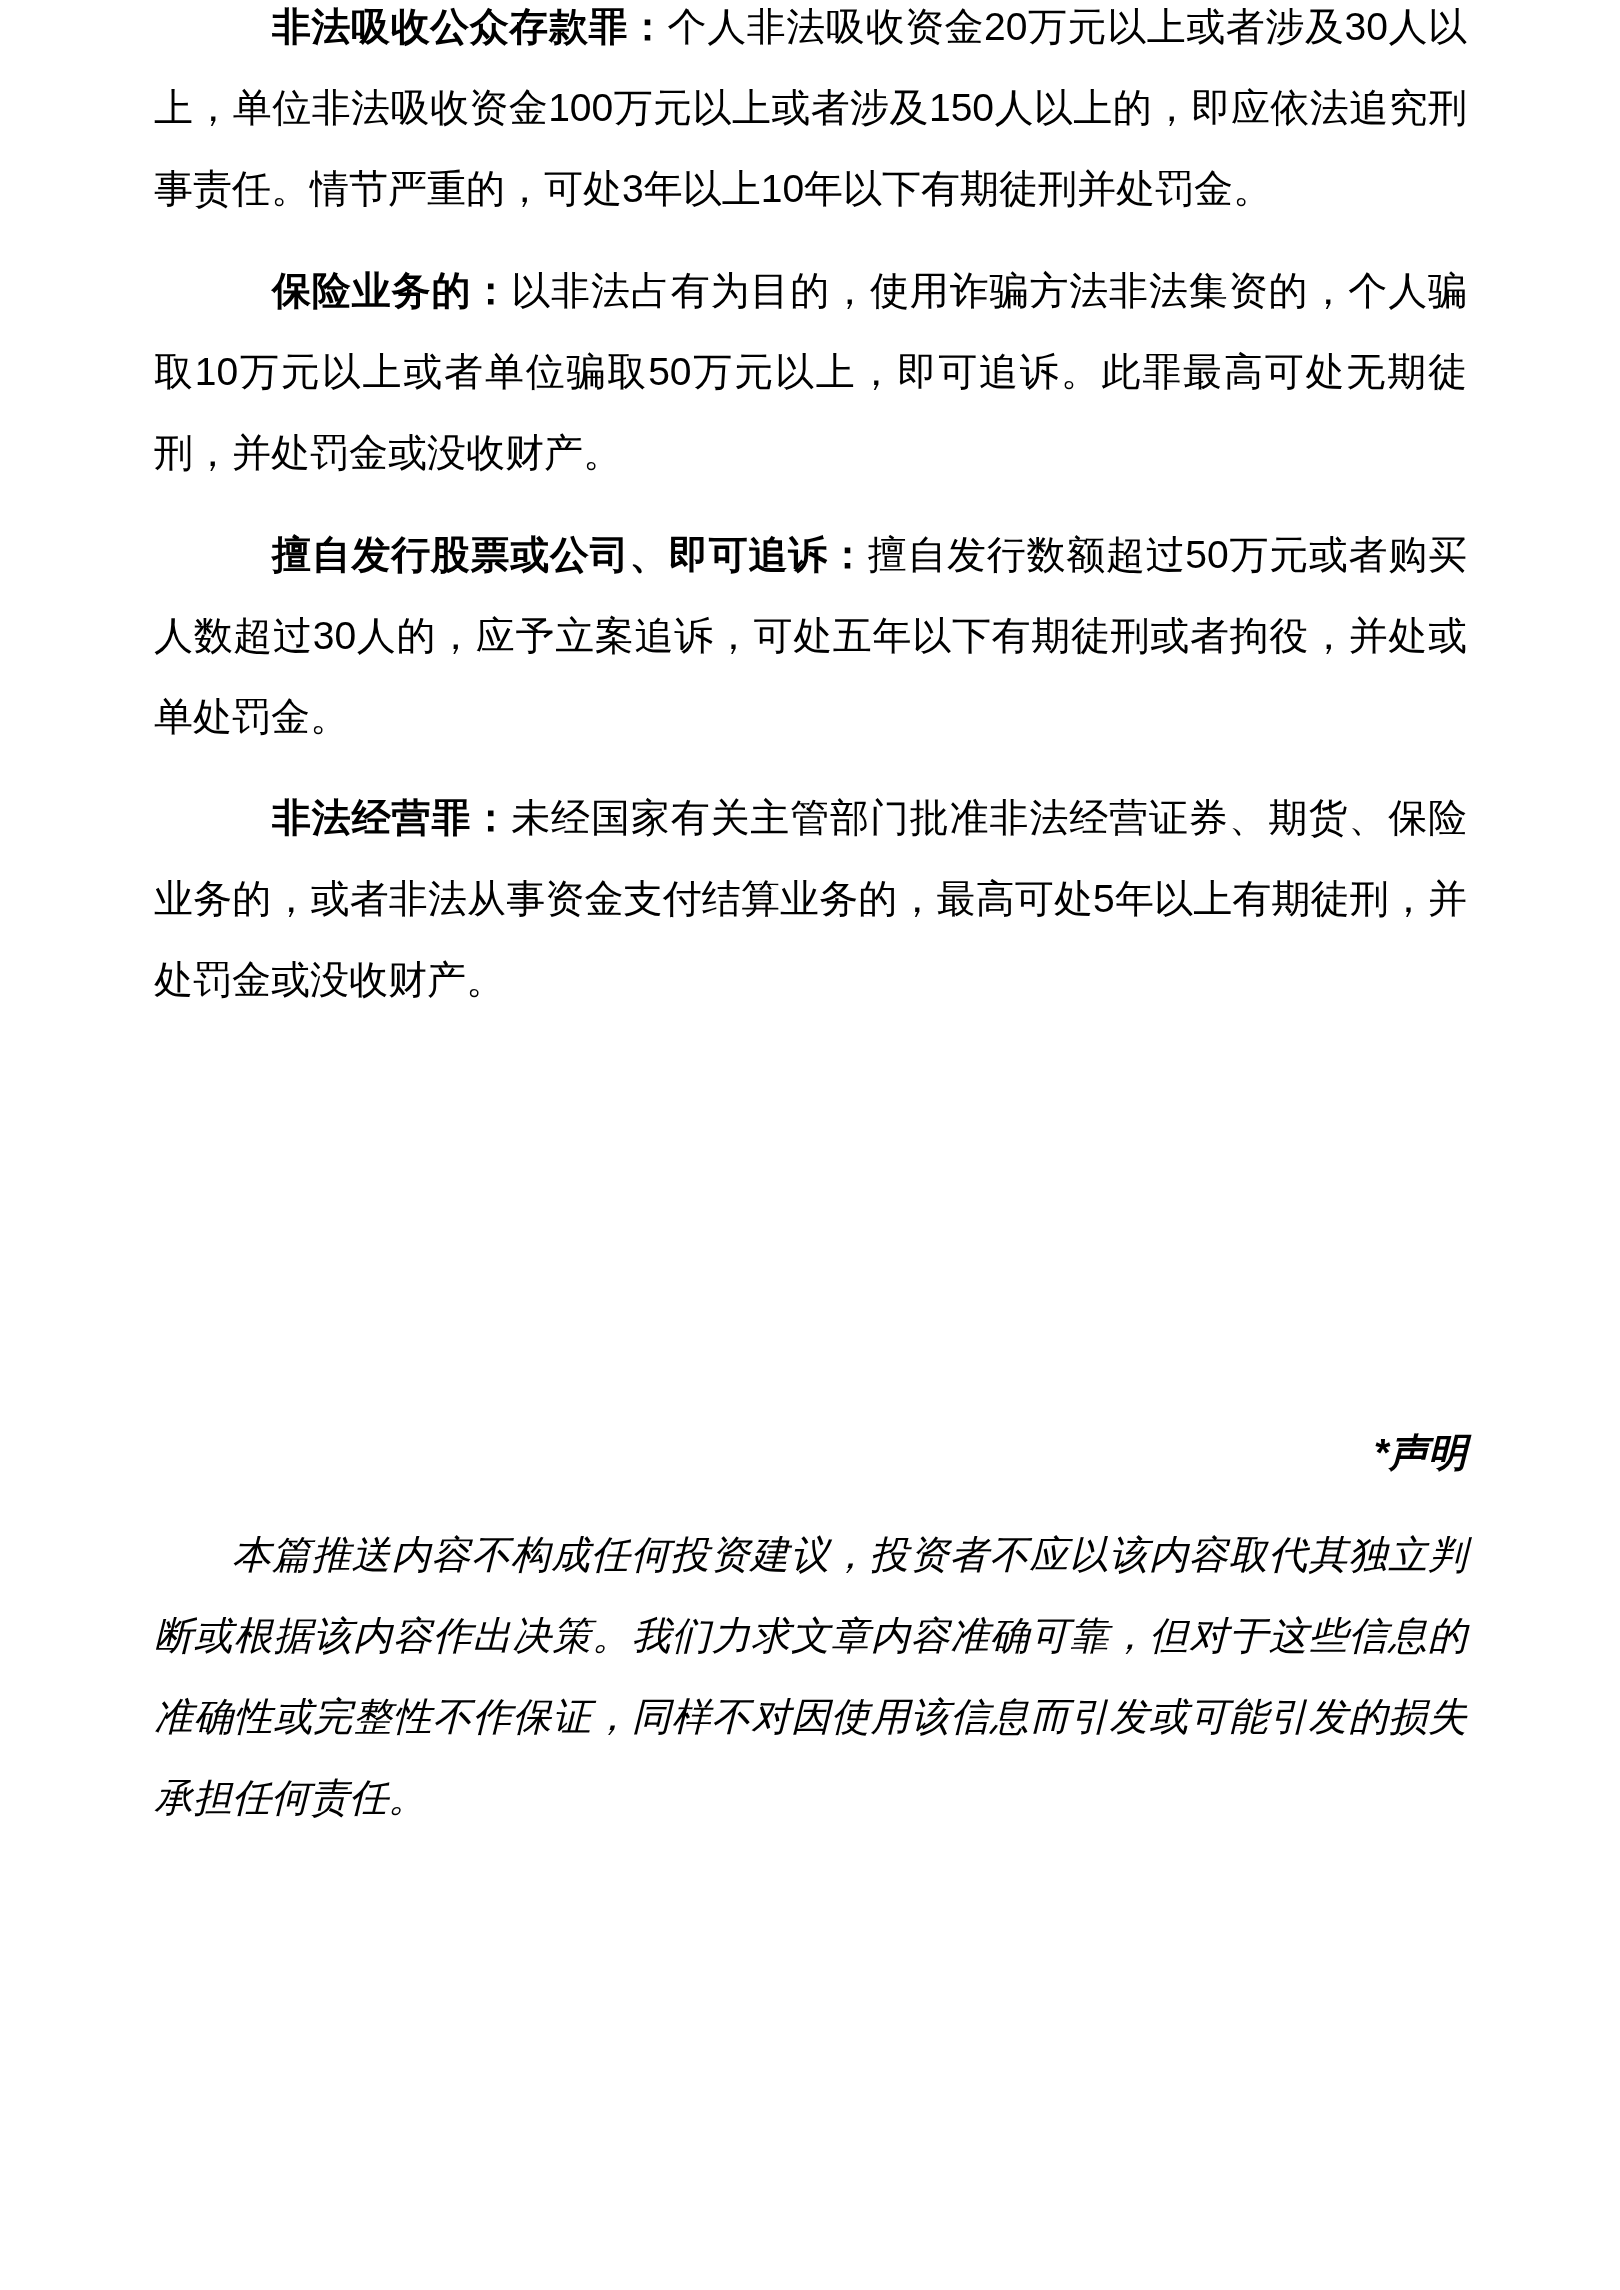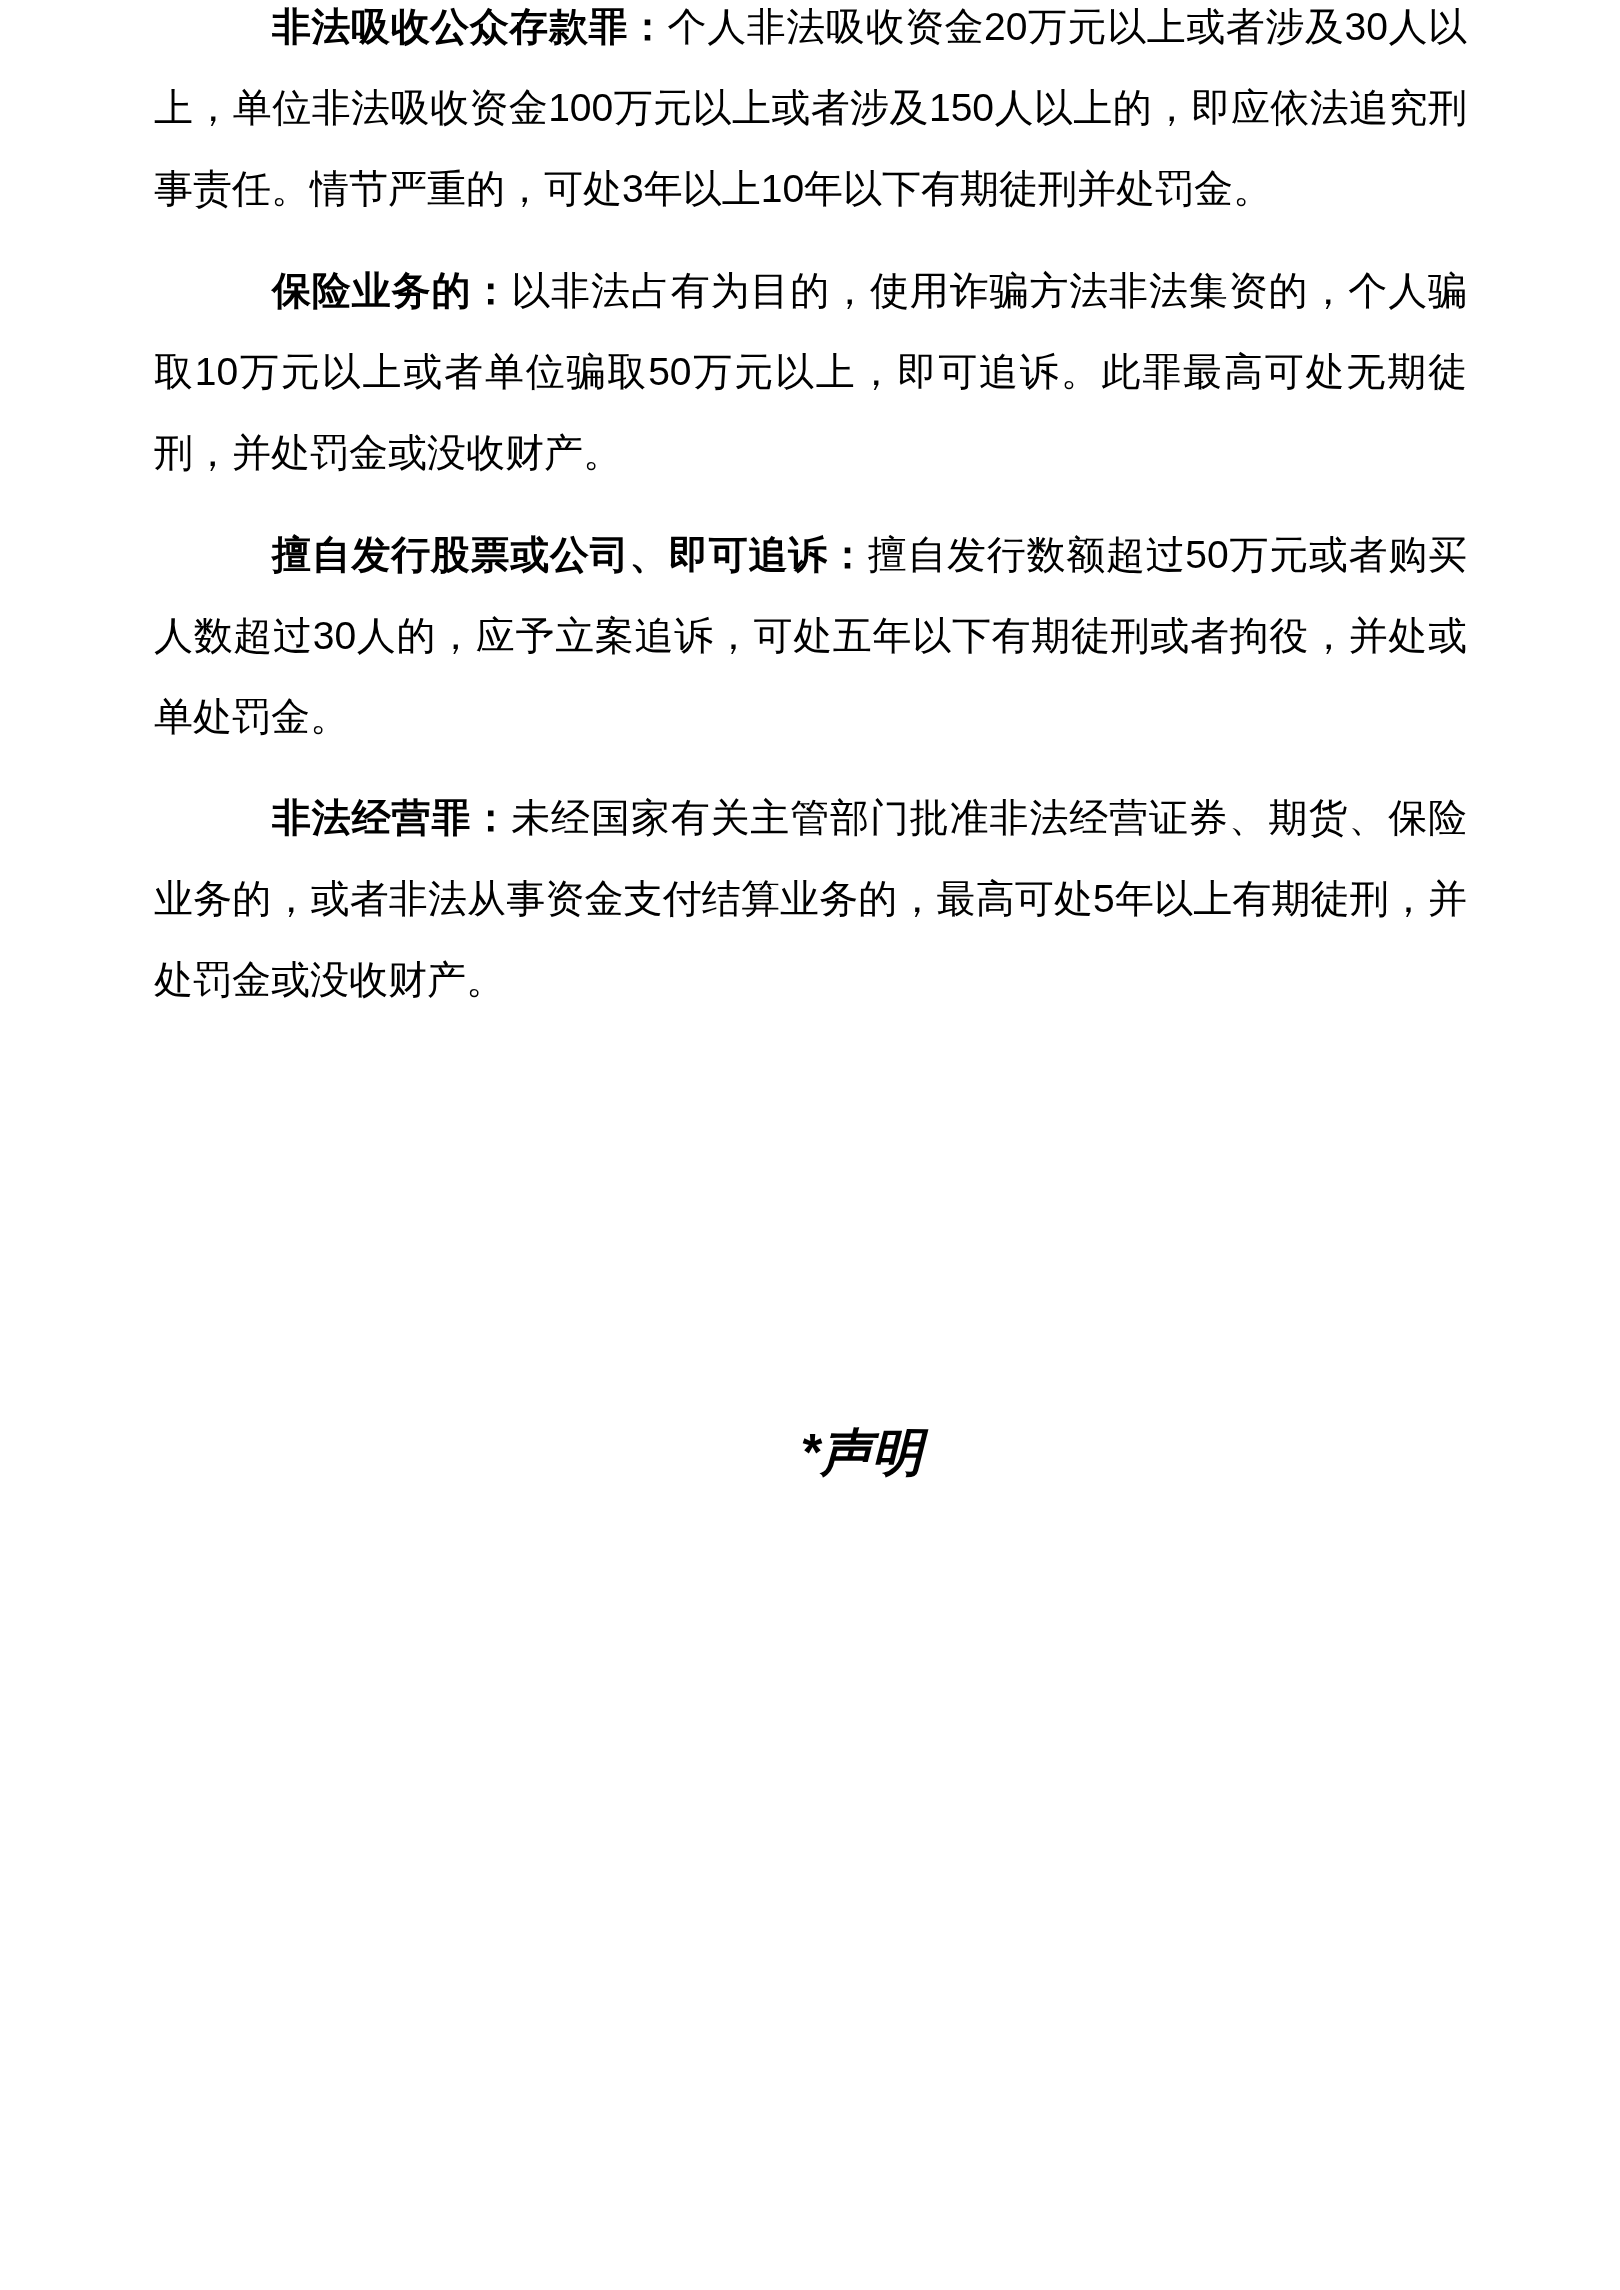--- a/index.html
+++ b/index.html
@@ -35,27 +35,27 @@
   .crime-term {
     font-weight: bold;
     margin-left: 40px;
   }
   .disclaimer {
     margin-top: 392px;
     font-style: italic;
   }
   .disclaimer-heading {
     margin: 0 0 20.6px 0;
-    font-size: 51px;
+    font-size: 39px;
     line-height: 81px;
     color: #000000;
     text-indent: 2em;
     font-weight: bold;
     font-style: italic;
-    text-align: center;
+    text-align: right;
   }
 </style>
 </head>
 <body>
 
 <div class="page">
 
   <section class="article">
 
     <p class="doc-par"><span class="crime-term">非法吸收公众存款罪：</span><span>个人非法吸收资金20万元以上或者涉及30人以上，单位非法吸收资金100万元以上或者涉及150人以上的，即应依法追究刑事责任。情节严重的，可处3年以上10年以下有期徒刑并处罚金。</span></p>
@@ -66,17 +66,18 @@
 
     <p class="doc-par"><span class="crime-term">非法经营罪：</span><span>未经国家有关主管部门批准非法经营证券、期货、保险业务的，或者非法从事资金支付结算业务的，最高可处5年以上有期徒刑，并处罚金或没收财产。</span></p>
 
   </section>
 
   <section class="disclaimer">
 
     <p class="disclaimer-heading">*声明</p>
 
 
+    <p class="doc-par">本篇推送内容不构成任何投资建议，投资者不应以该内容取代其独立判断或根据该内容作出决策。我们力求文章内容准确可靠，但对于这些信息的准确性或完整性不作保证，同样不对因使用该信息而引发或可能引发的损失承担任何责任。</p>
 
   </section>
 
 </div>
 
 
 </body></html>

